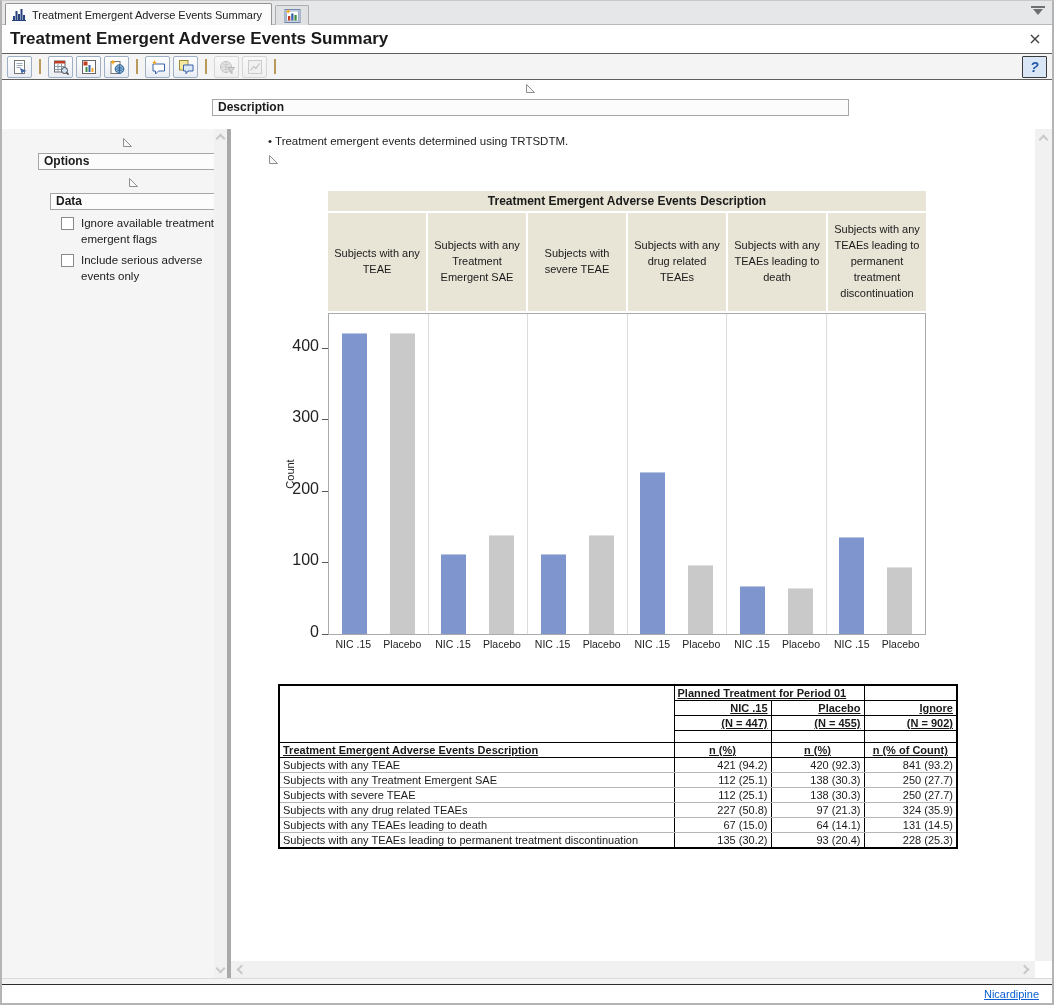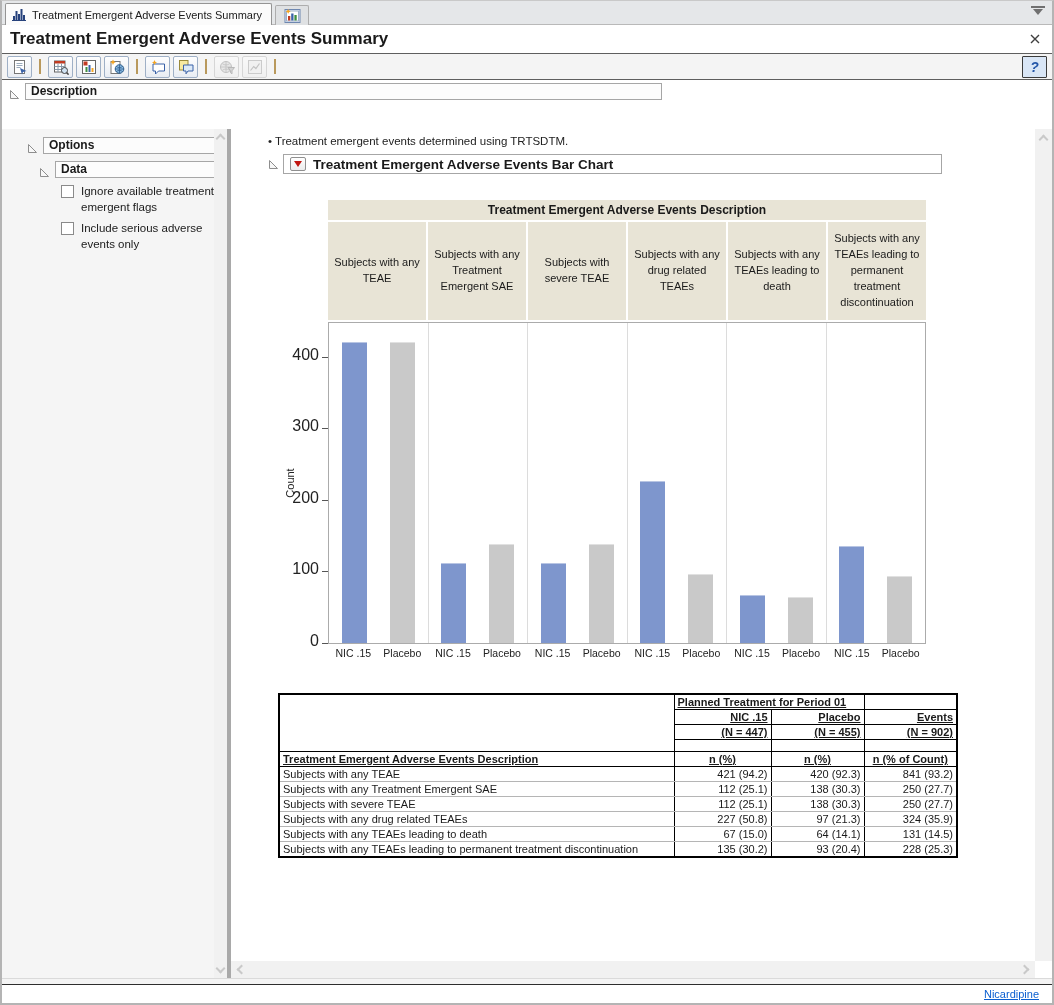--- a/index.html
+++ b/index.html
@@ -29,21 +29,21 @@
   .tb-btn { width:25px; height:22px; border:1px solid #9FB0C6; background:linear-gradient(#FEFEFE,#E9EDF3);
             border-radius:2px; display:flex; align-items:center; justify-content:center; padding:0; }
   .tb-btn.disabled { opacity:.55; filter:grayscale(1); border-color:#BEBEBE; }
   .tb-ic { display:flex; }
   .tb-sep { width:2px; height:15px; background:#B9995C; margin:0 4px; }
   .tb-spacer { flex:1; }
   .help-btn { width:25px; height:22px; border:1px solid #3C3C3C; background:#D9E6F6; color:#2356A8;
             font-weight:700; font-size:14px; font-style:italic; border-radius:1px; display:flex; align-items:center; justify-content:center; }
 
   
-  .outline-row { display:flex; align-items:flex-end; gap:5px; }
+  .outline-row { display:flex; align-items:center; gap:5px;flex-direction:column; }
   .tri { flex:none; display:flex; }
   .outline-box { border:1px solid #A6A6A6; background:#FCFCFC; height:17px; line-height:15px;
             font-size:12px; font-weight:700; padding:0 5px; }
 
   
   .desc-section { flex:0 0 49px; background:#FFF; padding:3px 0 0 7px; }
   .desc-box { width:637px; }
   .desc-text { font-size:11.5px; color:#2B2B2B; margin:6px 0 0 12px; }
 
   
@@ -306,26 +306,20 @@
           <span>•</span>
           <span>Treatment emergent events determined using TRTSDTM.</span>
         </div>
 
         <div class="section-row">
           <span class="tri">
               <svg width="11" height="11" viewBox="0 0 11 11">
                 <polygon points="1.5,1.5 1.5,9.5 9.5,9.5" fill="#F8F8F8" stroke="#8E8E8E"></polygon>
               </svg>
             </span>
-          <div class="section-box">
-            <button class="red-tri-btn">
-                <span class="red-tri"></span>
-              </button>
-            <span>Treatment Emergent Adverse Events Bar Chart</span>
-          </div>
         </div>
 
         <div class="chart-area">
           <div class="chart-header">
             <div class="chart-title-cell">Treatment Emergent Adverse Events Description</div>
 
           <div class="col-head">Subjects with any TEAE</div>
               <div class="col-head">Subjects with any Treatment Emergent SAE</div>
               <div class="col-head">Subjects with severe TEAE</div>
               <div class="col-head">Subjects with any drug related TEAEs</div>
@@ -410,21 +404,21 @@
             </colgroup>
           <tbody>
             <tr>
               <td class="desc-merge" rowspan="4"></td>
               <td class="b lbl hb vb" colspan="2">Planned Treatment for Period 01</td>
               <td class="hb vb"></td>
             </tr>
             <tr>
               <td class="b num hb vb">NIC .15</td>
               <td class="b num hb vb">Placebo</td>
-              <td class="b num hb vb">Events</td>
+              <td class="b num hb vb">Ignore</td>
             </tr>
             <tr>
               <td class="b num hb vb">(N = 447)</td>
               <td class="b num hb vb">(N = 455)</td>
               <td class="b num hb vb">(N = 902)</td>
             </tr>
             <tr class="blankrow">
               <td class="hb vb"></td>
                 <td class="hb vb"></td>
                 <td class="hb vb"></td>

